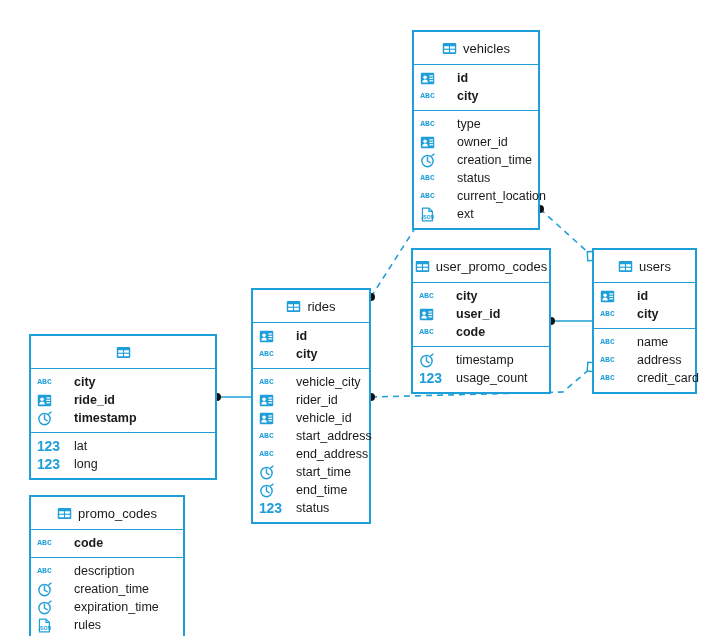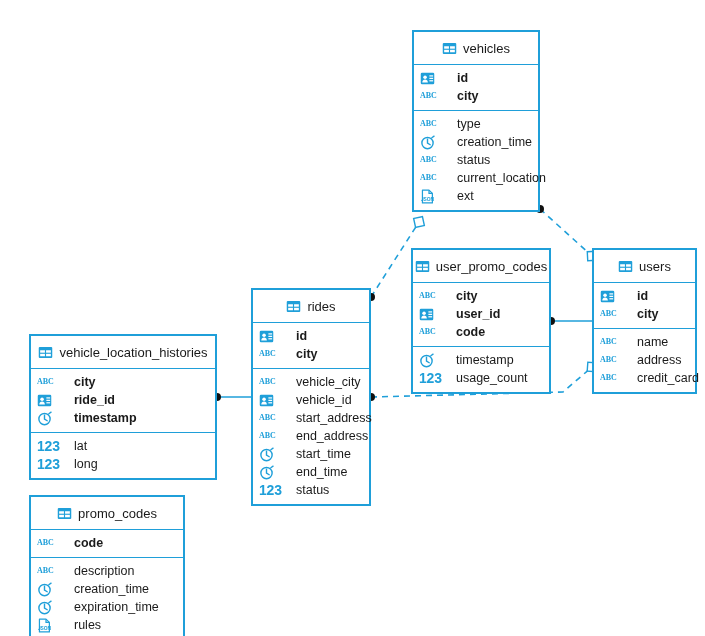--- a/index.html
+++ b/index.html
@@ -87,21 +87,21 @@
     font-family: "Liberation Sans", sans-serif;
     font-size: 14px;
     font-weight: bold;
     color: #1f9fd9;
     letter-spacing: -0.2px;
     width: 15px;
     line-height: 1;
   }
   .abc-icon {
     flex: 0 0 auto;
-    font-family: Liberation Serif, serif;
+    font-family: Liberation Mono, monospace;
     font-size: 8px;
     font-weight: bold;
     color: #1f9fd9;
     letter-spacing: 0px;
     width: 15px;
     line-height: 1;
     text-align: center;
   }
 </style>
 </head>
@@ -158,20 +158,33 @@
         </div>
       </div>
       <div class="section attrs">
         <div class="column">
           <span class="abc-icon">ABC</span>
           <span class="col-name">type</span>
         </div>
         <div class="column">
           <span class="icon">
             <svg width="15" height="15" viewBox="0 0 16 16">
+              <rect x="0.8" y="1.8" width="14.4" height="12.4" rx="1.4" fill="#1f9fd9"></rect>
+              <circle cx="5.4" cy="6.6" r="1.9" fill="#ffffff"></circle>
+              <path d="M2.4 12.2c0-1.9 1.4-3.1 3-3.1s3 1.2 3 3.1z" fill="#ffffff"></path>
+              <rect x="10" y="4.6" width="4" height="1.3" fill="#ffffff"></rect>
+              <rect x="10" y="7.2" width="4" height="1.3" fill="#ffffff"></rect>
+              <rect x="10" y="9.8" width="4" height="1.3" fill="#ffffff"></rect>
+            </svg>
+          </span>
+          <span class="col-name">owner_id</span>
+        </div>
+        <div class="column">
+          <span class="icon">
+            <svg width="15" height="15" viewBox="0 0 16 16">
               <circle cx="8" cy="8.6" r="6" fill="none" stroke="#1f9fd9" stroke-width="1.5"></circle>
               <path d="M8 4.6 L8 8.6 L10.9 10.4" fill="none" stroke="#1f9fd9" stroke-width="1.5" stroke-linecap="round"></path>
               <path d="M12.6 3.0 L15.0 1.2" fill="none" stroke="#1f9fd9" stroke-width="1.4" stroke-linecap="round"></path>
             </svg>
           </span>
           <span class="col-name">creation_time</span>
         </div>
         <div class="column">
           <span class="abc-icon">ABC</span>
           <span class="col-name">status</span>
@@ -333,20 +346,33 @@
           <span class="icon">
             <svg width="15" height="15" viewBox="0 0 16 16">
               <rect x="0.8" y="1.8" width="14.4" height="12.4" rx="1.4" fill="#1f9fd9"></rect>
               <circle cx="5.4" cy="6.6" r="1.9" fill="#ffffff"></circle>
               <path d="M2.4 12.2c0-1.9 1.4-3.1 3-3.1s3 1.2 3 3.1z" fill="#ffffff"></path>
               <rect x="10" y="4.6" width="4" height="1.3" fill="#ffffff"></rect>
               <rect x="10" y="7.2" width="4" height="1.3" fill="#ffffff"></rect>
               <rect x="10" y="9.8" width="4" height="1.3" fill="#ffffff"></rect>
             </svg>
           </span>
+          <span class="col-name">rider_id</span>
+        </div>
+        <div class="column">
+          <span class="icon">
+            <svg width="15" height="15" viewBox="0 0 16 16">
+              <rect x="0.8" y="1.8" width="14.4" height="12.4" rx="1.4" fill="#1f9fd9"></rect>
+              <circle cx="5.4" cy="6.6" r="1.9" fill="#ffffff"></circle>
+              <path d="M2.4 12.2c0-1.9 1.4-3.1 3-3.1s3 1.2 3 3.1z" fill="#ffffff"></path>
+              <rect x="10" y="4.6" width="4" height="1.3" fill="#ffffff"></rect>
+              <rect x="10" y="7.2" width="4" height="1.3" fill="#ffffff"></rect>
+              <rect x="10" y="9.8" width="4" height="1.3" fill="#ffffff"></rect>
+            </svg>
+          </span>
           <span class="col-name">vehicle_id</span>
         </div>
         <div class="column">
           <span class="abc-icon">ABC</span>
           <span class="col-name">start_address</span>
         </div>
         <div class="column">
           <span class="abc-icon">ABC</span>
           <span class="col-name">end_address</span>
         </div>
@@ -380,21 +406,20 @@
       <div class="entity-header">
         <span class="icon">
           <svg width="15" height="15" viewBox="0 0 16 16">
             <rect x="0.8" y="2.2" width="14.4" height="11.6" rx="1.1" fill="#1f9fd9"></rect>
             <rect x="2.3" y="5.6" width="5.1" height="2.6" fill="#ffffff"></rect>
             <rect x="8.6" y="5.6" width="5.1" height="2.6" fill="#ffffff"></rect>
             <rect x="2.3" y="9.4" width="5.1" height="2.6" fill="#ffffff"></rect>
             <rect x="8.6" y="9.4" width="5.1" height="2.6" fill="#ffffff"></rect>
           </svg>
         </span>
-        <span class="entity-title">vehicle_location_histories</span>
       </div>
       <div class="section keys">
         <div class="column">
           <span class="abc-icon">ABC</span>
           <span class="col-name">city</span>
         </div>
         <div class="column">
           <span class="icon">
             <svg width="15" height="15" viewBox="0 0 16 16">
               <rect x="0.8" y="1.8" width="14.4" height="12.4" rx="1.4" fill="#1f9fd9"></rect>

